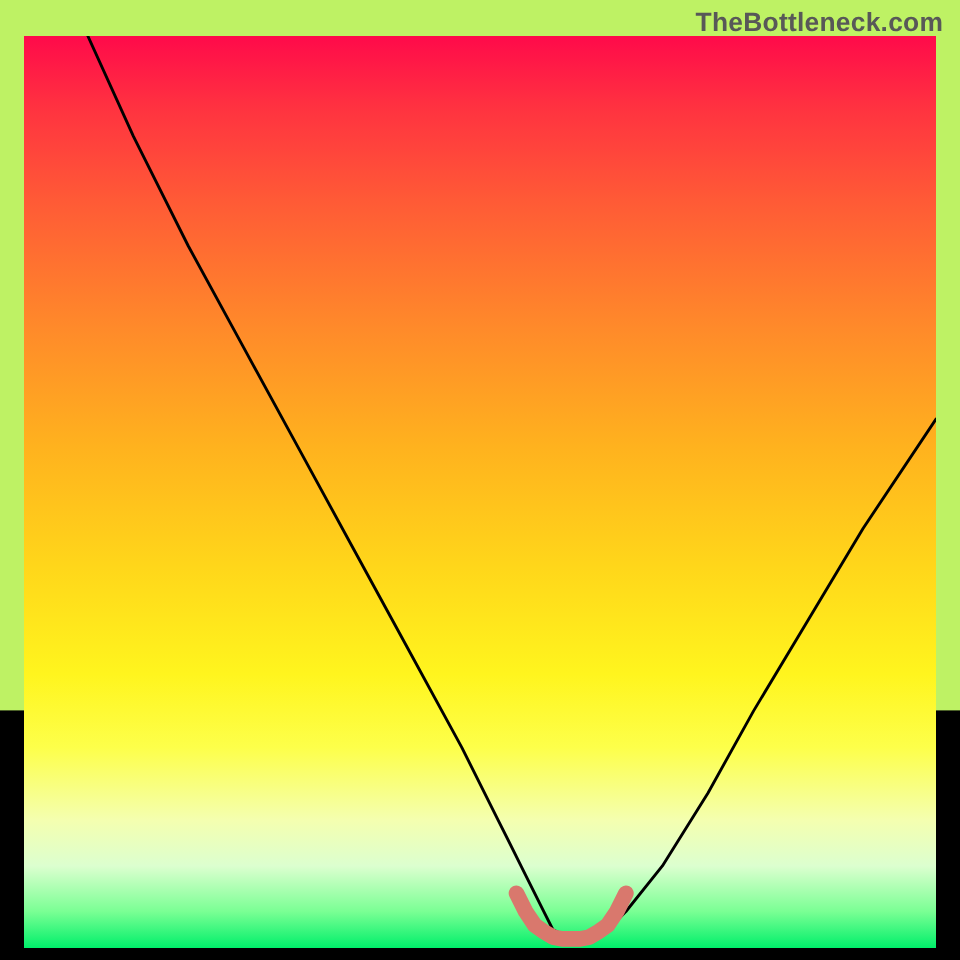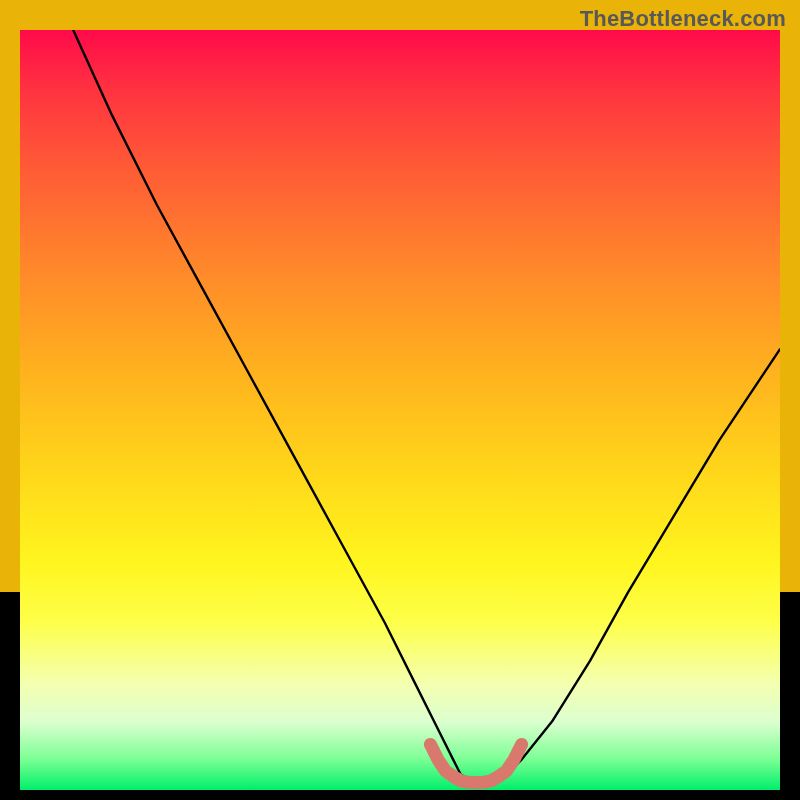--- a/index.html
+++ b/index.html
@@ -1,21 +1,21 @@
 <!DOCTYPE html>
 <html><head>
 <meta charset="utf-8">
 <style>
   * { margin: 0; padding: 0; box-sizing: border-box; }
   html, body { width: 800px; height: 800px; overflow: hidden; background: #000; }
   .container {
     position: relative;
     width: 800px;
     height: 592px;
-    background: #eab308;
+    background: #bef264;
   }
   .watermark {
     position: absolute;
     top: 6px;
     right: 14px;
     font-family: Arial, Helvetica, sans-serif;
     font-size: 22px;
     font-weight: 600;
     color: #585858;
     letter-spacing: 0.2px;

